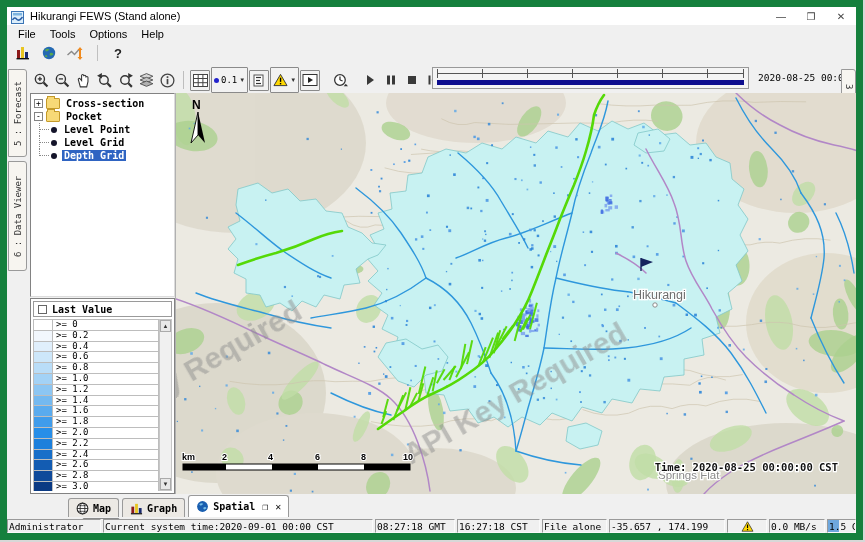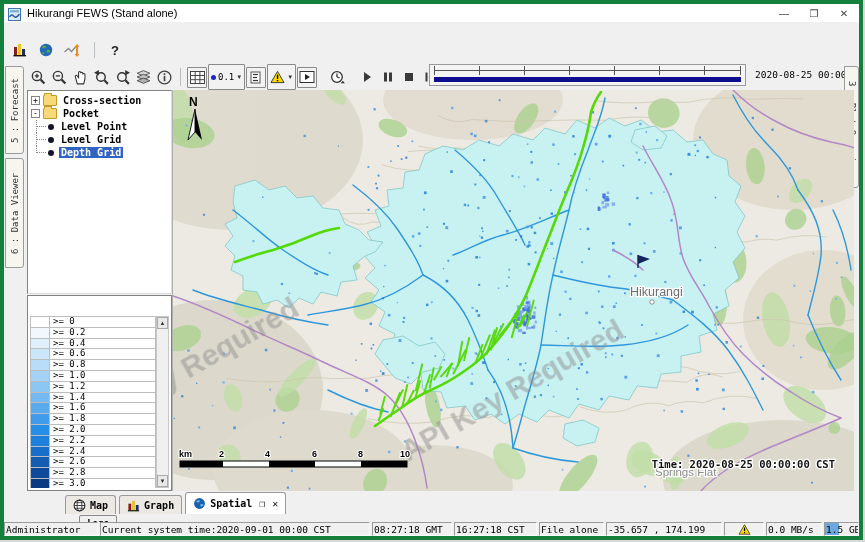--- a/index.html
+++ b/index.html
@@ -1,17 +1,17 @@
 <!DOCTYPE html>
 <html><head>
 <meta charset="utf-8">
 <style>
   html,body{margin:0;padding:0;background:#d8d8d8;}
   *{box-sizing:border-box;}
-  .window{position:relative;width:863px;height:540px;border:4px solid #15803d;background:#f0f0f0;
+  .window{position:relative;width:863px;height:540px;border:7px solid #15803d;background:#f0f0f0;
           font-family:"Liberation Sans",sans-serif;overflow:hidden;}
   
   .titlebar{position:absolute;top:0;left:0;right:0;height:18px;background:#ffffff;display:flex;align-items:center;}
   .app-icon{width:13px;height:13px;margin:0 6px 0 4px;flex:0 0 auto;}
   .title-text{font-size:11px;color:#000;}
   .win-controls{margin-left:auto;display:flex;height:100%;}
   .win-btn{width:30px;display:flex;align-items:center;justify-content:center;font-size:10px;color:#444;}
   
   .menubar{position:absolute;top:18px;left:0;right:0;height:17px;display:flex;align-items:center;padding-left:4px;}
   .menu-item{font-size:11px;padding:1px 7px;color:#000;}
@@ -109,20 +109,26 @@
         </svg>
     </span>
     <span class="title-text">Hikurangi FEWS  (Stand alone)</span>
     <span class="win-controls">
       <span class="win-btn">—</span>
       <span class="win-btn">❐</span>
       <span class="win-btn">✕</span>
     </span>
   </div>
 
+  <div class="menubar" id="menubar">
+      <span class="menu-item">File</span>
+      <span class="menu-item">Tools</span>
+      <span class="menu-item">Options</span>
+      <span class="menu-item">Help</span>
+    </div>
 
   <div class="toolbar1">
     <span class="tbtn">
       <svg width="16" height="16" viewBox="0 0 16 16">
           <rect x="2" y="5" width="3" height="8" fill="#8c1a1a"></rect>
           <rect x="6" y="2" width="3" height="11" fill="#e8c520"></rect>
           <rect x="10" y="7" width="3" height="6" fill="#1a2a6e"></rect>
           <rect x="1.5" y="13" width="12.5" height="1.4" fill="#111"></rect>
         </svg>
     </span>
@@ -297,20 +303,24 @@
 
   <div class="tree-panel" id="tree-panel">
       <div class="trow"><span class="exp">+</span><span class="folder"></span><span class="tlabel">Cross-section</span></div>
       <div class="trow"><span class="exp">-</span><span class="folder"></span><span class="tlabel">Pocket</span></div>
       <div class="trow"><span class="conn"></span><span class="bullet"></span><span class="tlabel">Level Point</span></div>
       <div class="trow"><span class="conn"></span><span class="bullet"></span><span class="tlabel">Level Grid</span></div>
       <div class="trow"><span class="conn last"></span><span class="bullet"></span><span class="tlabel sel">Depth Grid</span></div>
     </div>
 
   <div class="legend-panel">
+    <div class="legend-check-row">
+      <span class="cbox"></span>
+      <span>Last Value</span>
+    </div>
     <div class="legend-list" id="legend-list">
         <div class="lrow">
           <span class="lswatch" style="background: rgb(255, 255, 255);"></span>
           <span class="llabel">&gt;= 0</span>
         </div>
         <div class="lrow">
           <span class="lswatch" style="background: rgb(242, 247, 253);"></span>
           <span class="llabel">&gt;= 0.2</span>
         </div>
         <div class="lrow">

